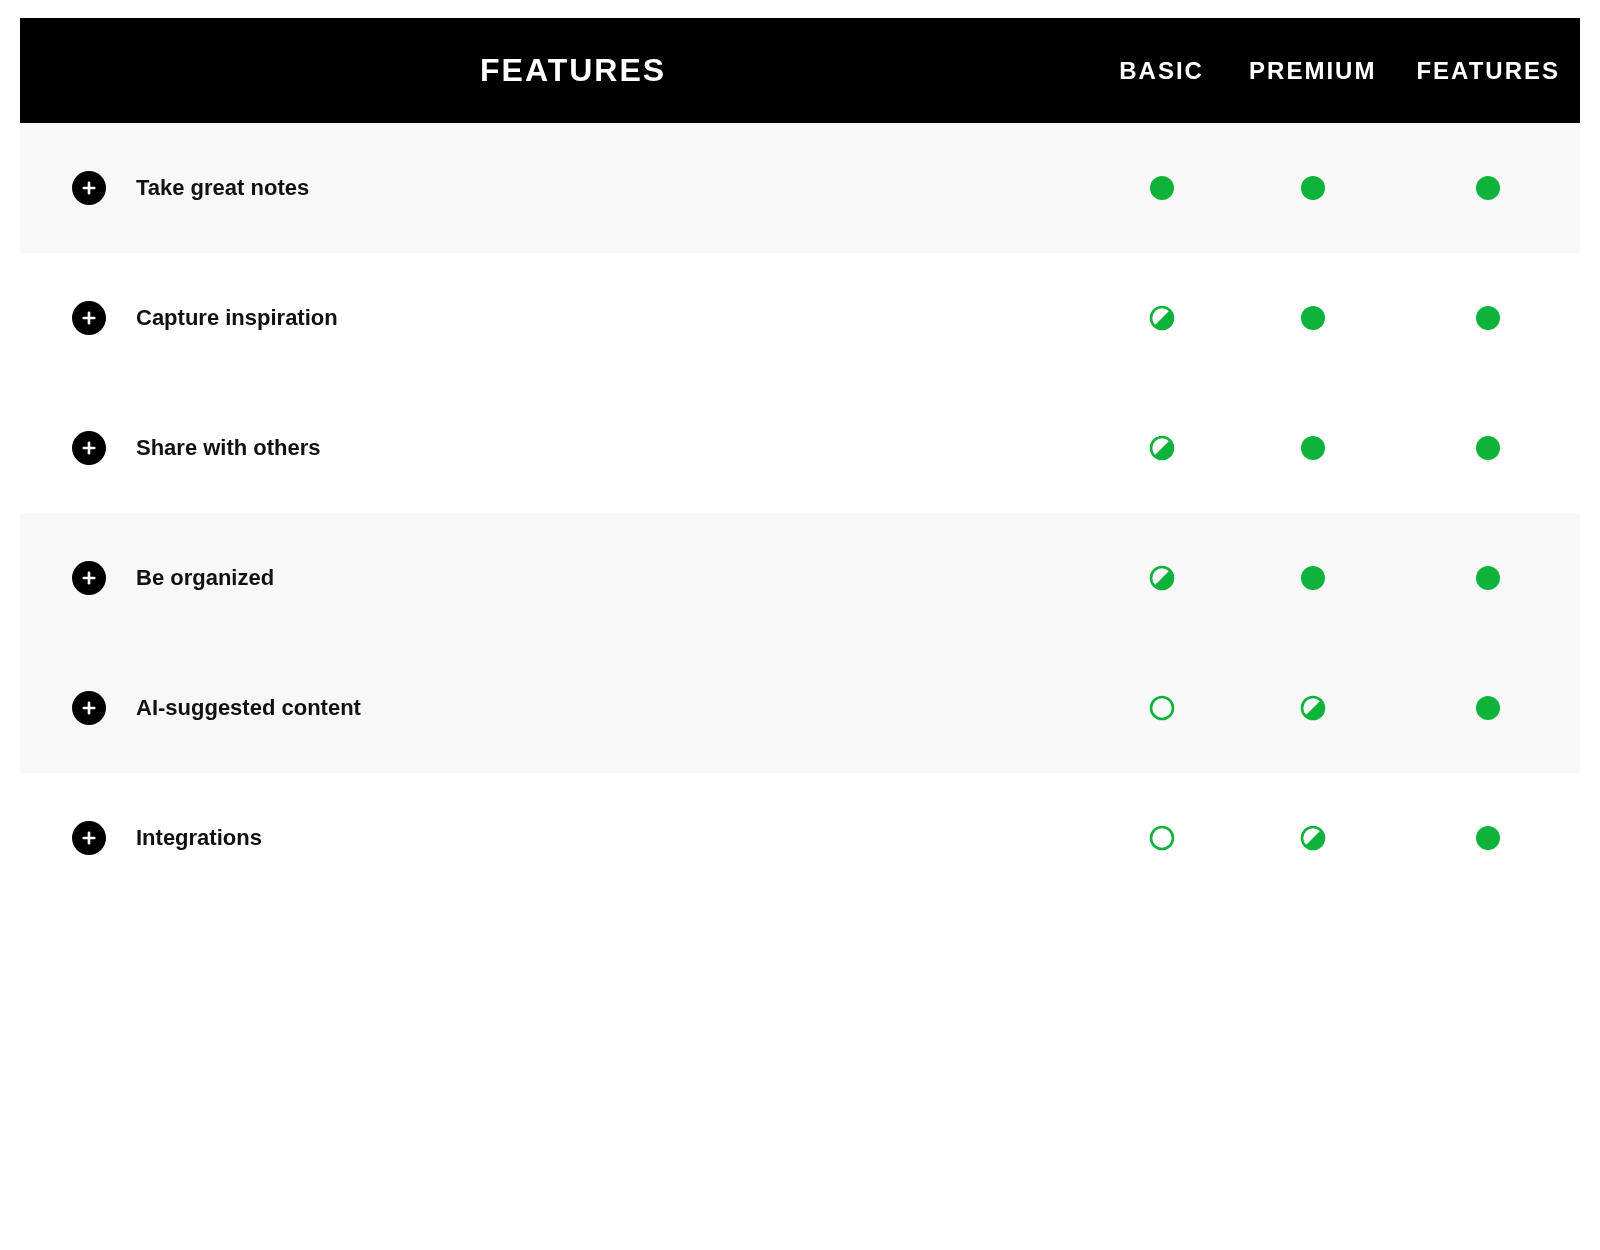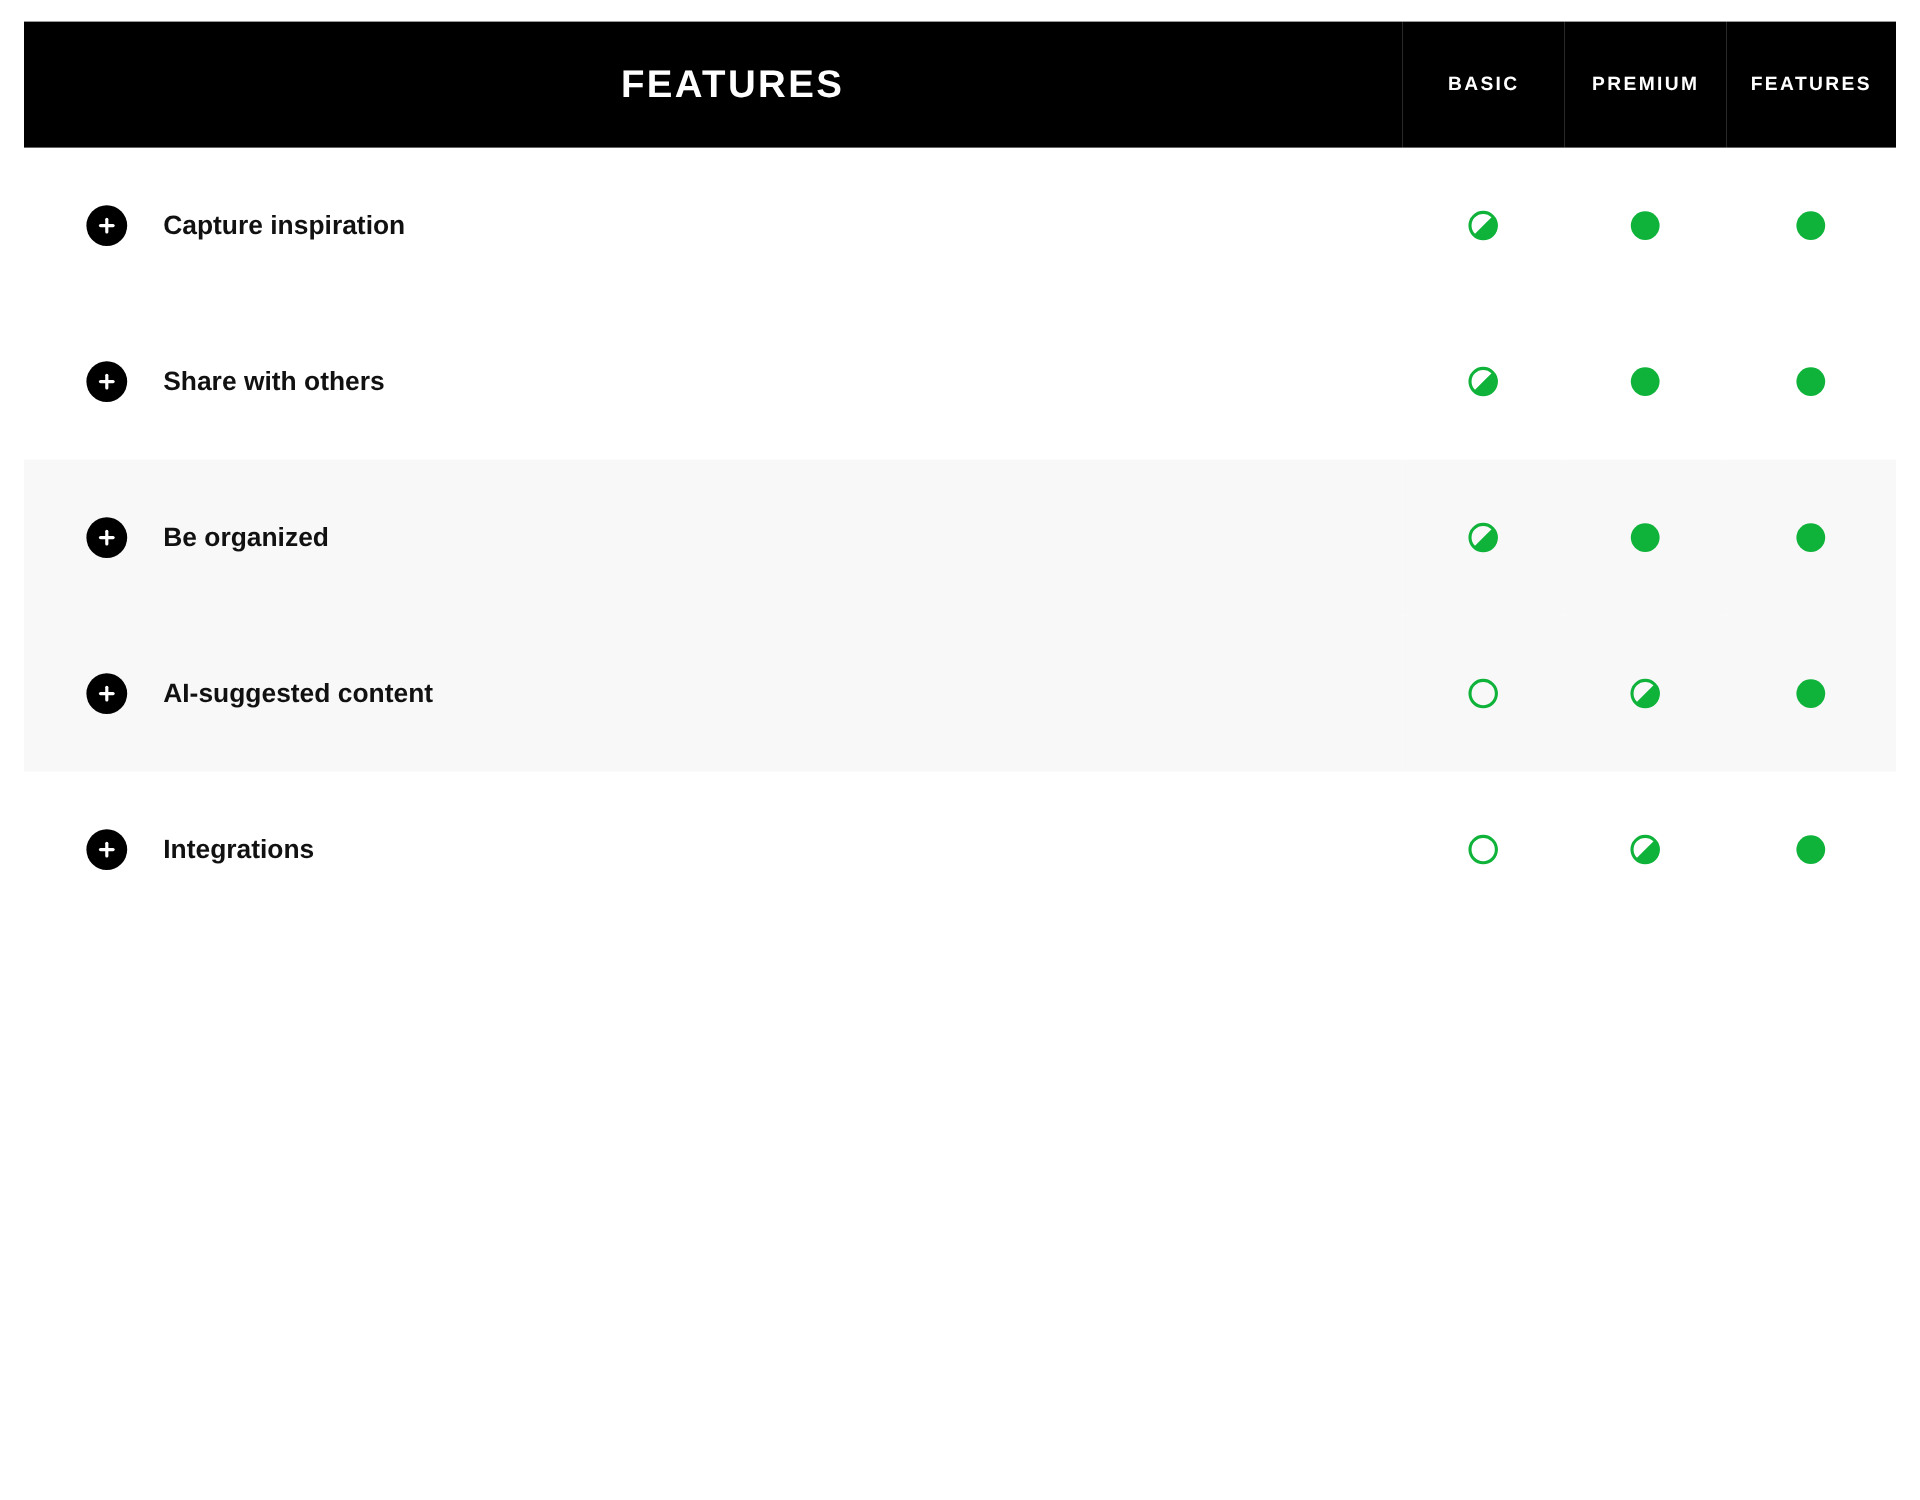--- a/index.html
+++ b/index.html
@@ -17,21 +17,21 @@
     border-collapse: collapse;
   }
   .header-row {
     background: #000;
     color: #fff;
   }
   .header-row th {
     padding: 34px 20px;
     font-weight: 700;
     letter-spacing: 2px;
-    font-size: 16px;
+    font-size: 24px;
     text-align: center;
   }
   .header-row th.features-th {
     text-align: center;
     padding-left: 52px;
     font-size: 32px;
     letter-spacing: 2px;
   }
   .col-feature { width: auto; }
   .col-plan { width: 135px; }
@@ -90,20 +90,44 @@
     </colgroup>
     <thead>
       <tr class="header-row">
         <th class="features-th">FEATURES</th>
         <th>BASIC</th>
         <th>PREMIUM</th>
         <th>FEATURES</th>
       </tr>
     </thead>
     <tbody id="tbody">
+        <tr class="body-row alt">
+          <td class="feature-cell">
+    <div class="feature-inner">
+      <span class="expand-btn">
+        <span>
+                  <svg viewBox="0 0 24 24" width="18" height="18" aria-hidden="true">
+    <line x1="12" y1="5" x2="12" y2="19" stroke="#fff" stroke-width="3.5" stroke-linecap="round"></line>
+    <line x1="5" y1="12" x2="19" y2="12" stroke="#fff" stroke-width="3.5" stroke-linecap="round"></line>
+  </svg>
+                </span>
+      </span>
+      <span class="feature-label">Take great notes</span>
+    </div>
+          </td>
+          <td class="plan-cell"><svg class="status-icon" viewBox="0 0 26 26">
+      <circle cx="13" cy="13" r="12" fill="#0fb33a"></circle>
+    </svg></td>
+          <td class="plan-cell"><svg class="status-icon" viewBox="0 0 26 26">
+      <circle cx="13" cy="13" r="12" fill="#0fb33a"></circle>
+    </svg></td>
+          <td class="plan-cell"><svg class="status-icon" viewBox="0 0 26 26">
+      <circle cx="13" cy="13" r="12" fill="#0fb33a"></circle>
+    </svg></td>
+        </tr>
         <tr class="body-row">
           <td class="feature-cell">
     <div class="feature-inner">
       <span class="expand-btn">
         <span>
                   <svg viewBox="0 0 24 24" width="18" height="18" aria-hidden="true">
     <line x1="12" y1="5" x2="12" y2="19" stroke="#fff" stroke-width="3.5" stroke-linecap="round"></line>
     <line x1="5" y1="12" x2="19" y2="12" stroke="#fff" stroke-width="3.5" stroke-linecap="round"></line>
   </svg>
                 </span>

